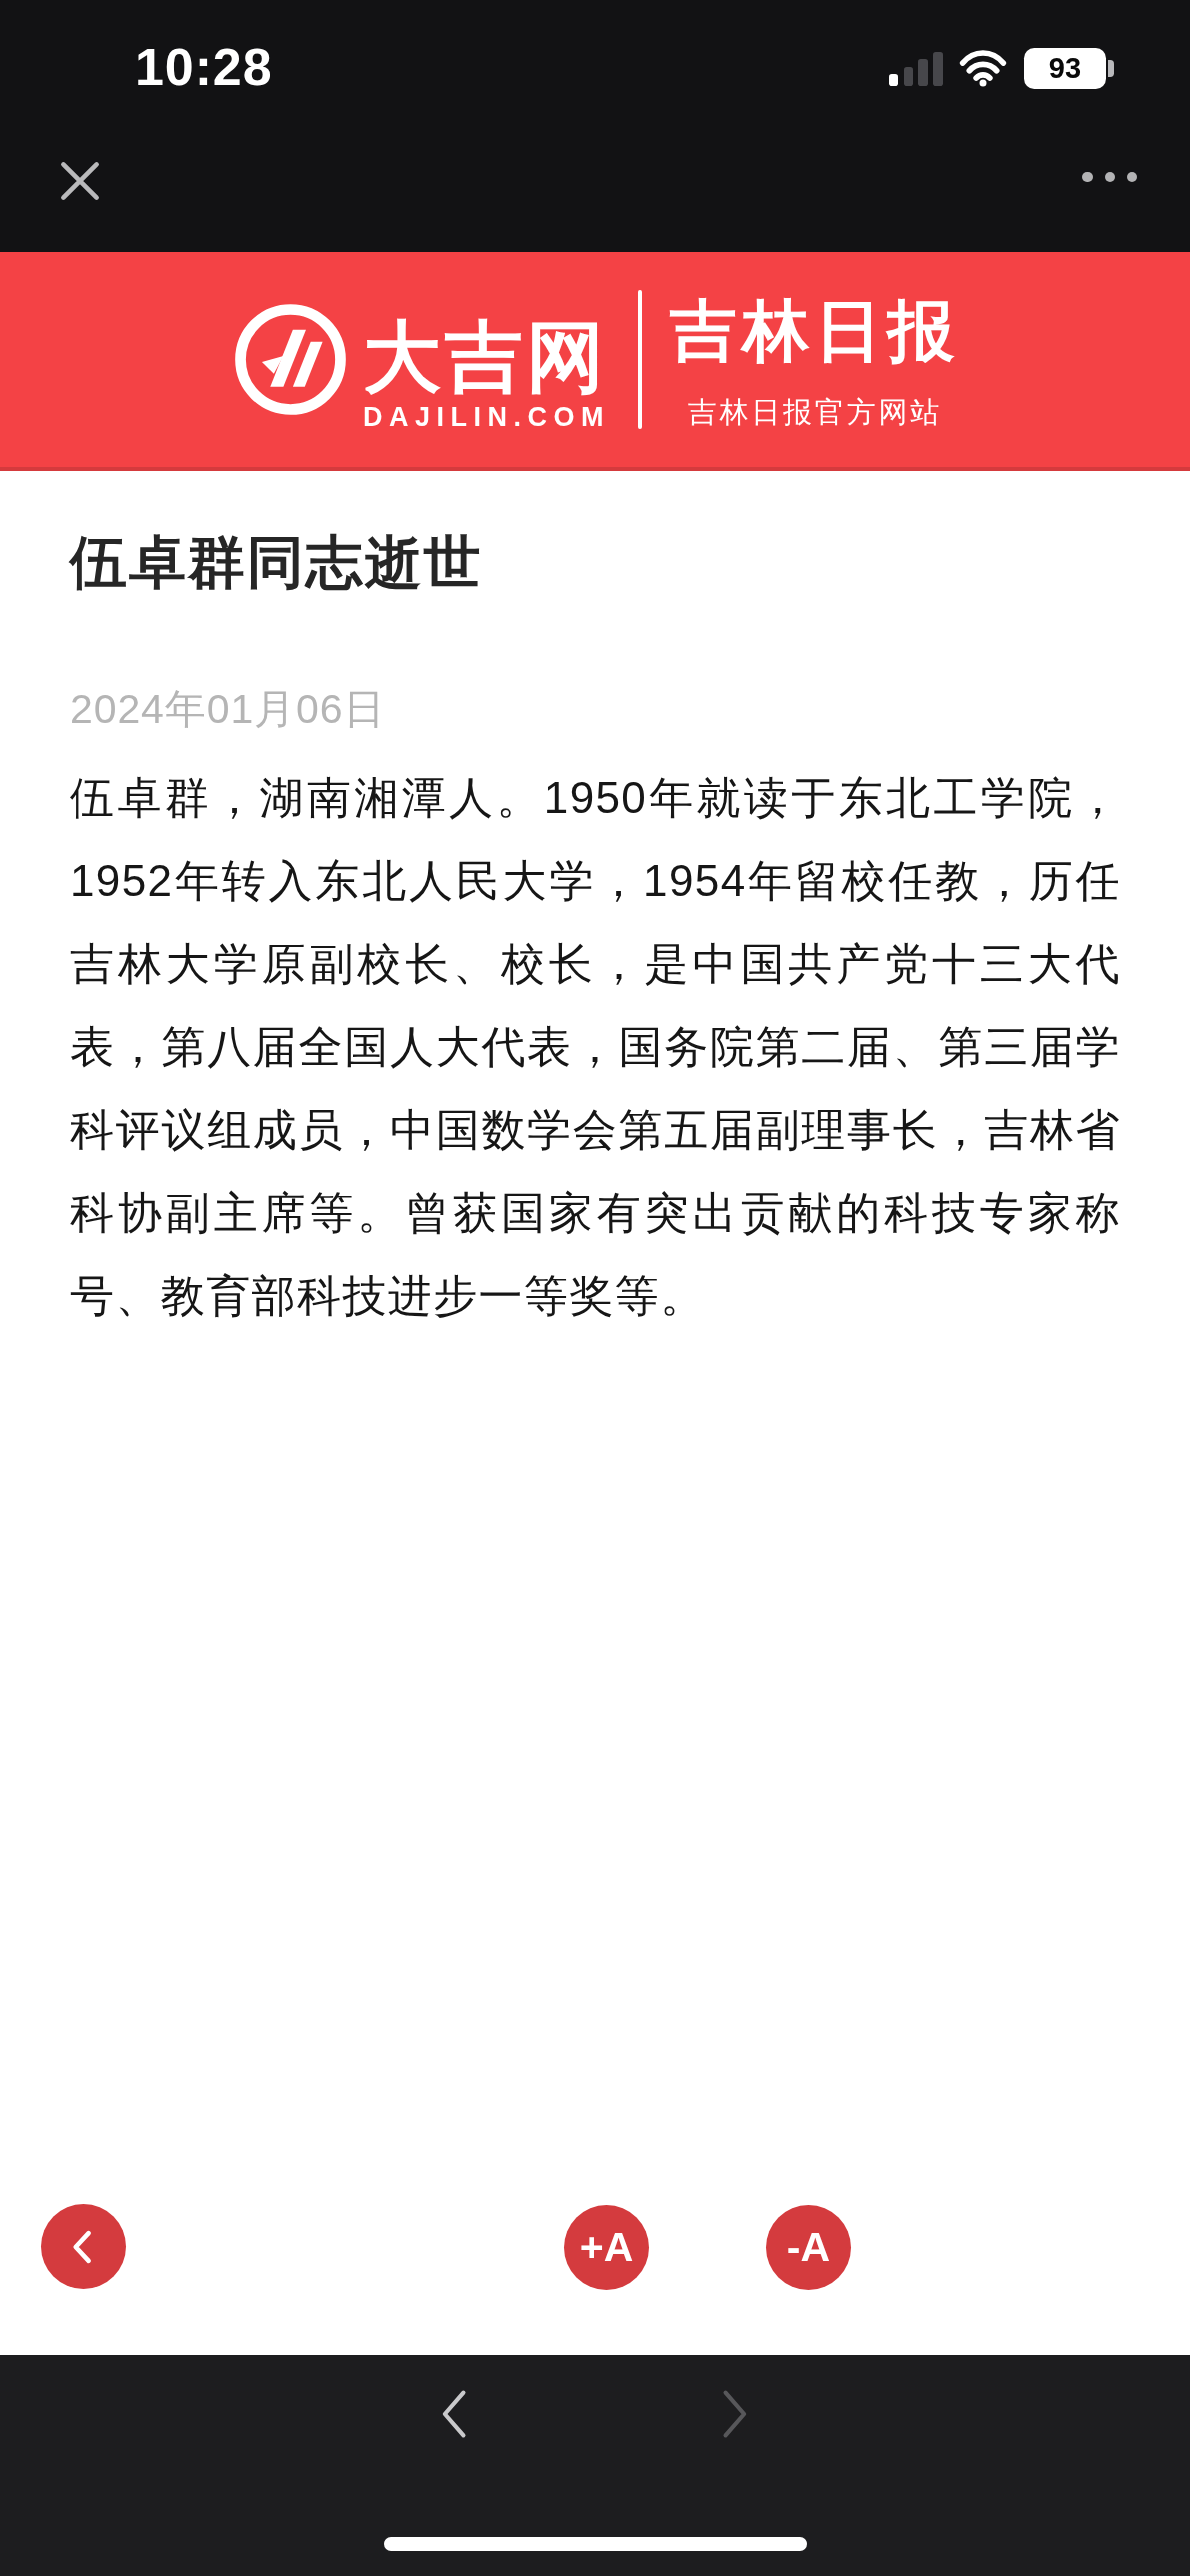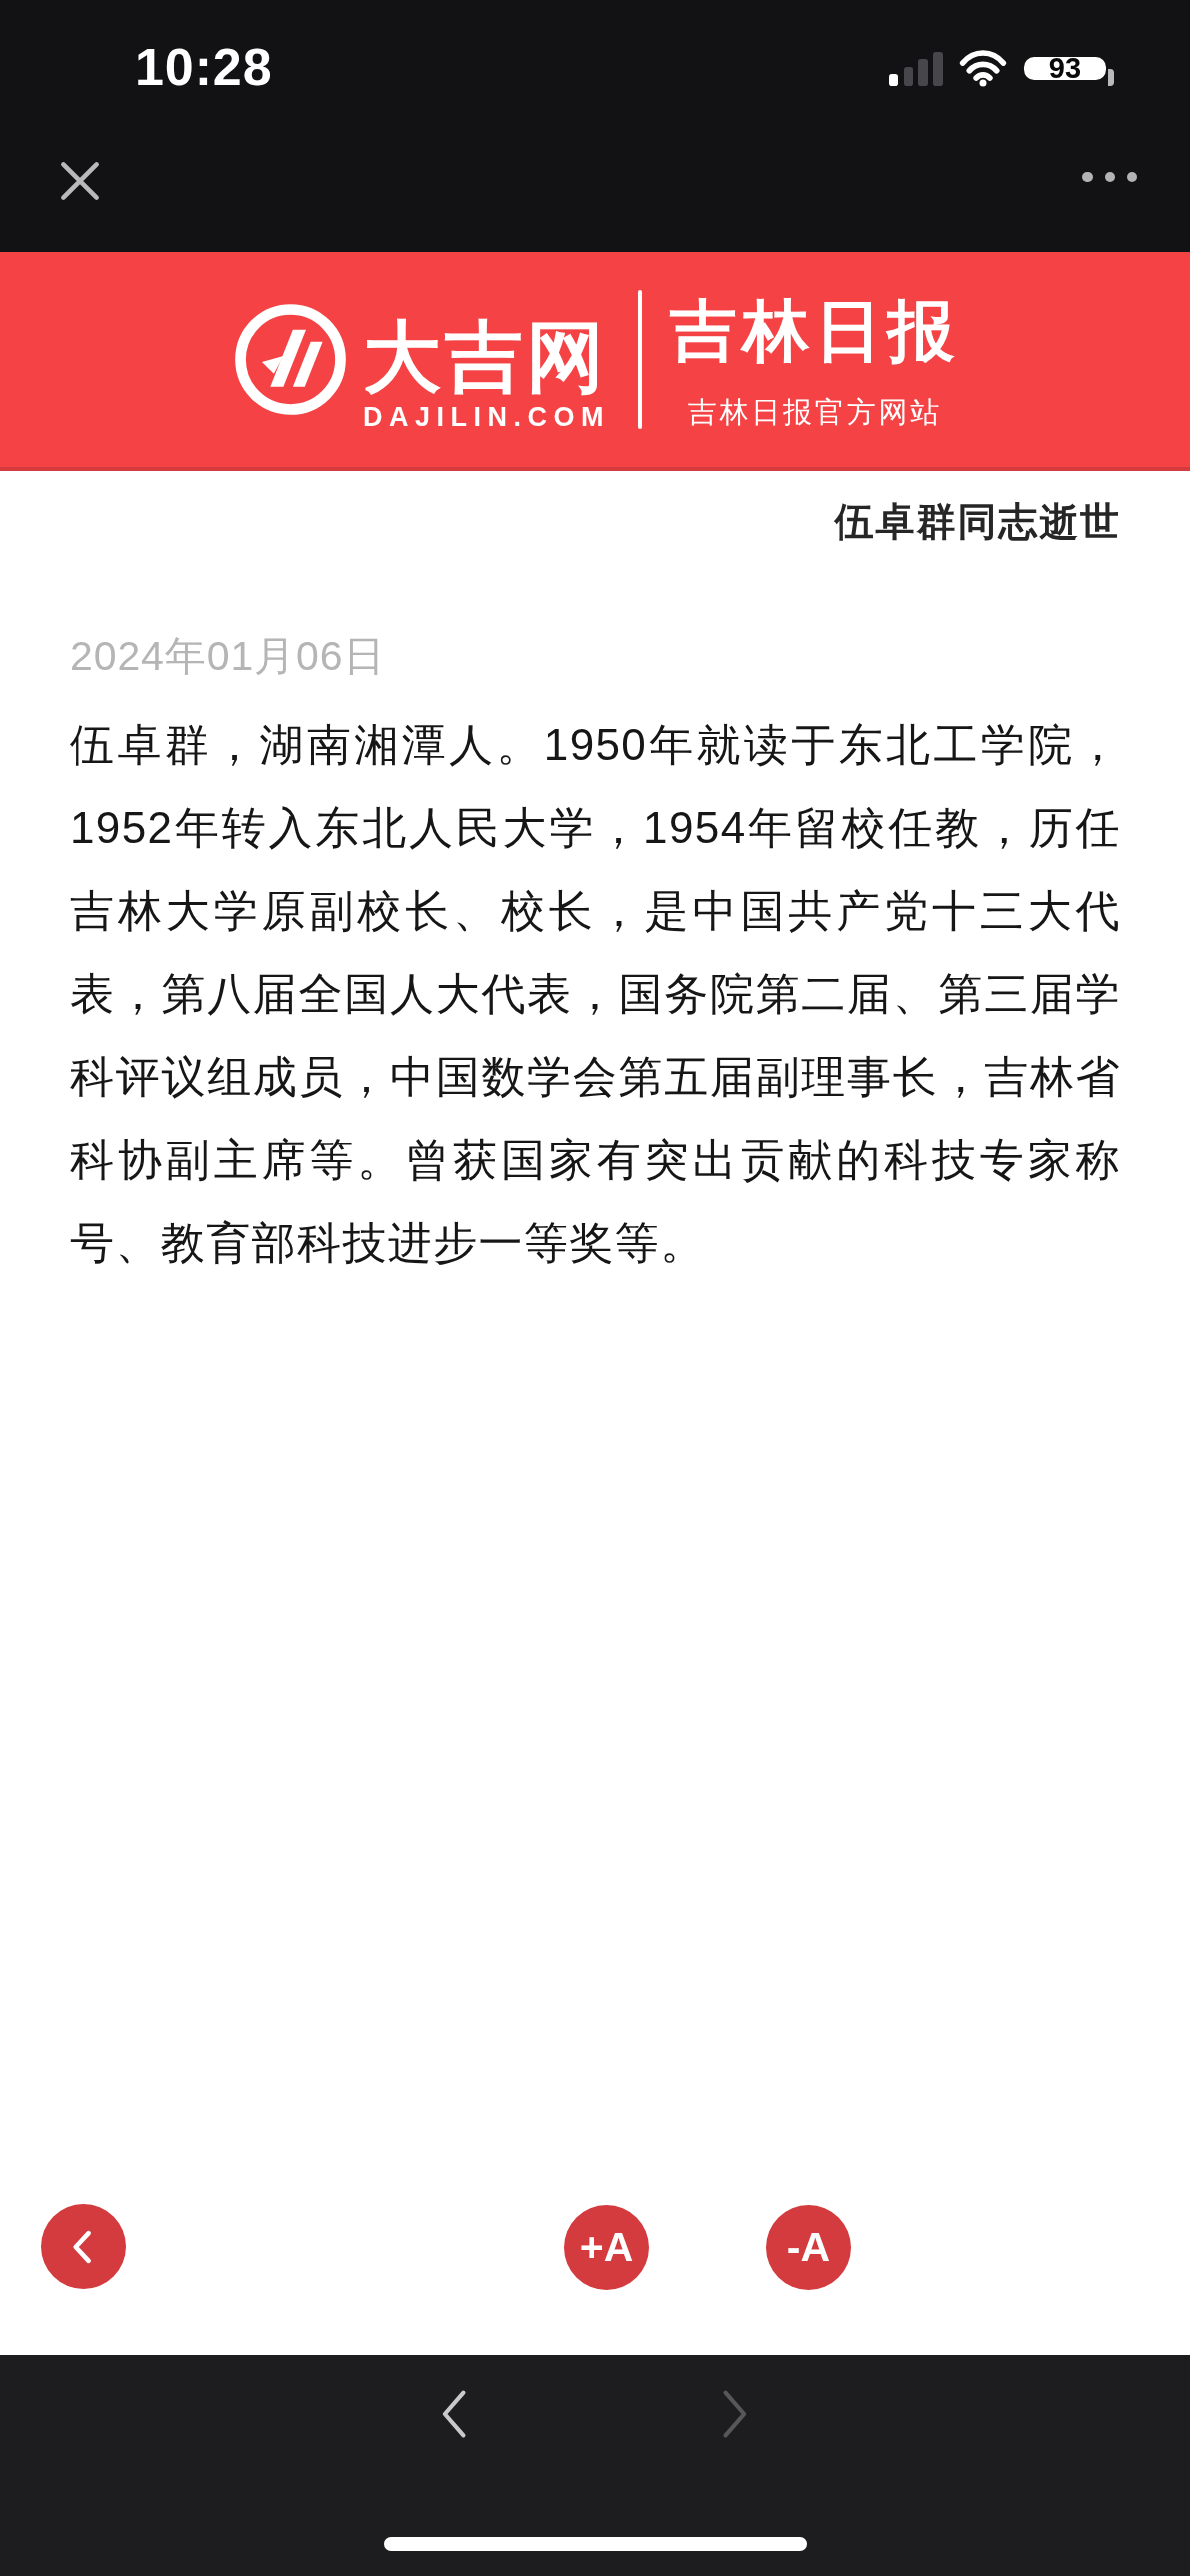--- a/index.html
+++ b/index.html
@@ -24,21 +24,21 @@
     position:absolute; top:46px; right:85px;
     display:flex; align-items:center; gap:16.7px; height:45px;
   }
   .signal { display:flex; align-items:flex-end; gap:5.6px; height:35px; }
   .signal .bar { width:9.3px; border-radius:2.8px; background:#47474b; }
   .signal .b1 { height:12px; background:#ffffff; }
   .signal .b2 { height:19.5px; }
   .signal .b3 { height:27px; }
   .signal .b4 { height:34px; }
   .battery {
-    position:relative; width:82px; height:23px; background:#ffffff;
+    position:relative; width:82px; height:41px; background:#ffffff;
     border-radius:10.2px; display:flex; align-items:center; justify-content:center;
   }
   .battery .pct { color:#0a0a0a; font-size:29px; font-weight:700; }
   .battery .nub {
     position:absolute; right:-8.3px; top:12px; width:6.5px; height:16.7px;
     background:#b9b9bc; border-radius:0 3.7px 3.7px 0;
   }
 
   .nav-row { position:absolute; top:148px; left:0; width:100%; height:104px; }
   .close-btn { position:absolute; left:56px; top:9.3px; width:48px; height:48px; }
@@ -64,21 +64,21 @@
   .brand-domain { font-size:27px; font-weight:700; letter-spacing:6.5px; margin-top:5.6px; }
   .banner-divider { width:3.7px; height:139px; background:#ffffff; border-radius:1.9px; }
   .brand-right { display:flex; flex-direction:column; align-items:center; }
   .paper-name { font-size:67px; font-weight:800; letter-spacing:5.6px;
                 font-family:"Liberation Serif","DejaVu Serif",serif; }
   .paper-tagline { font-size:29px; font-weight:400; letter-spacing:2.8px; margin-top:16.7px; }
 
   
   .article { position:absolute; top:471px; left:0; width:1191px; padding:0 70px; }
   .article-title {
-    margin-top:24px; color:#262626; font-size:39px; font-weight:600; letter-spacing:1.9px;text-align:right;
+    margin-top:54px; color:#262626; font-size:57px; font-weight:600; letter-spacing:1.9px;
   }
   .article-date { margin-top:80px; color:#b5b5b5; font-size:41px; letter-spacing:0.9px; }
   .article-body { margin-top:18.5px; color:#161616; font-size:44px; line-height:83px;
                   letter-spacing:1.4px; text-align:justify; }
   .article-body p { margin:0; }
 
   
   .fab {
     position:absolute; width:85px; height:85px; border-radius:50%;
     background:#d43b3e; border:none; color:#ffffff;

